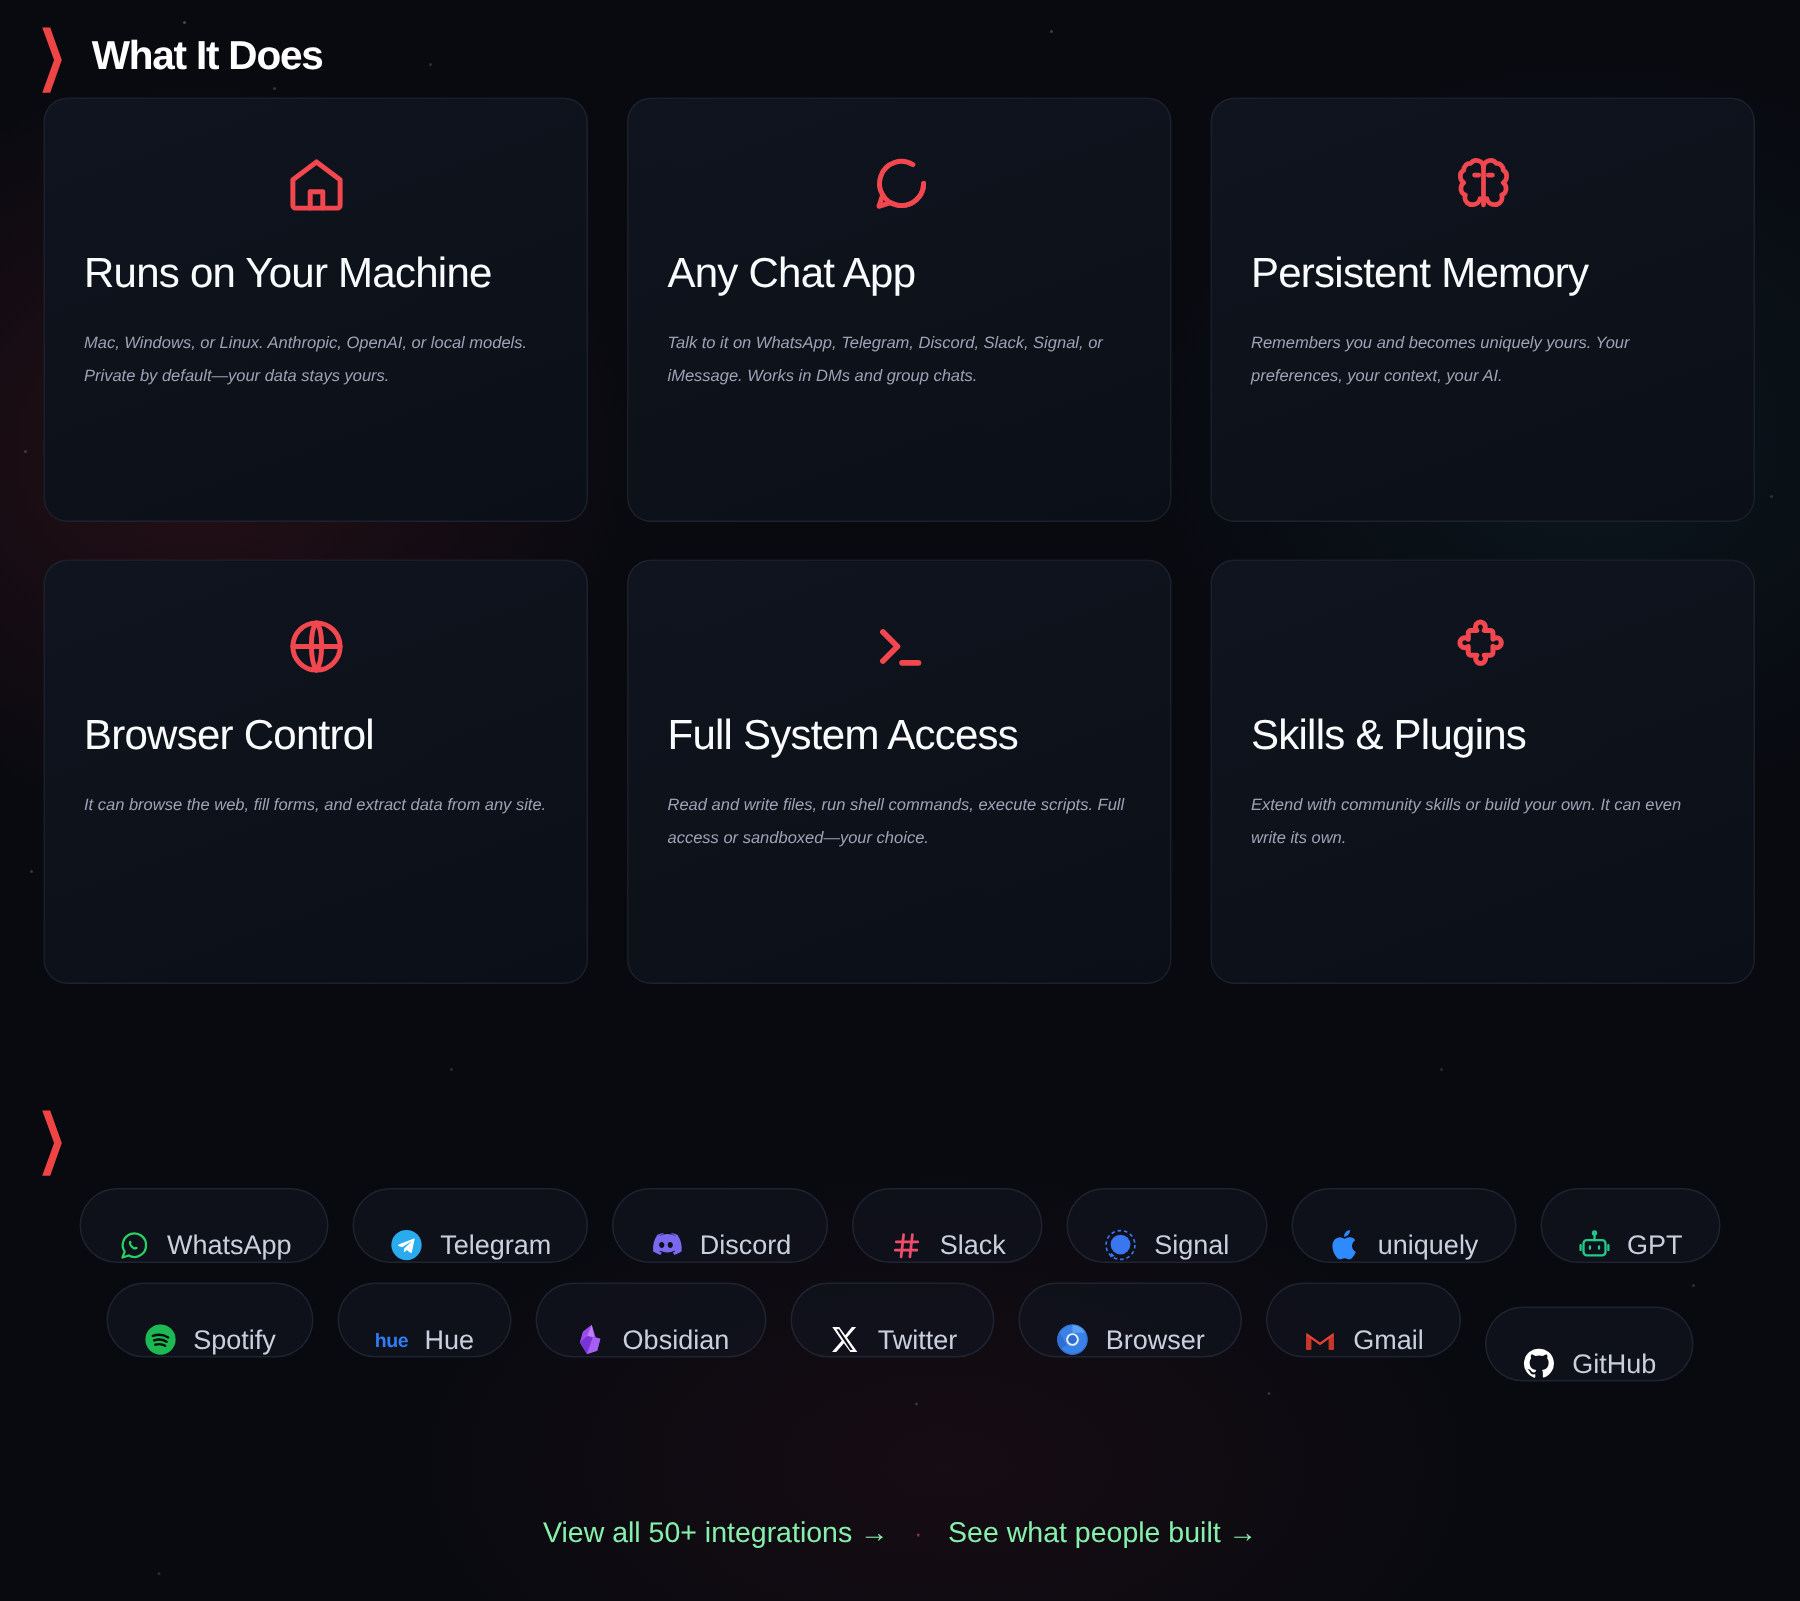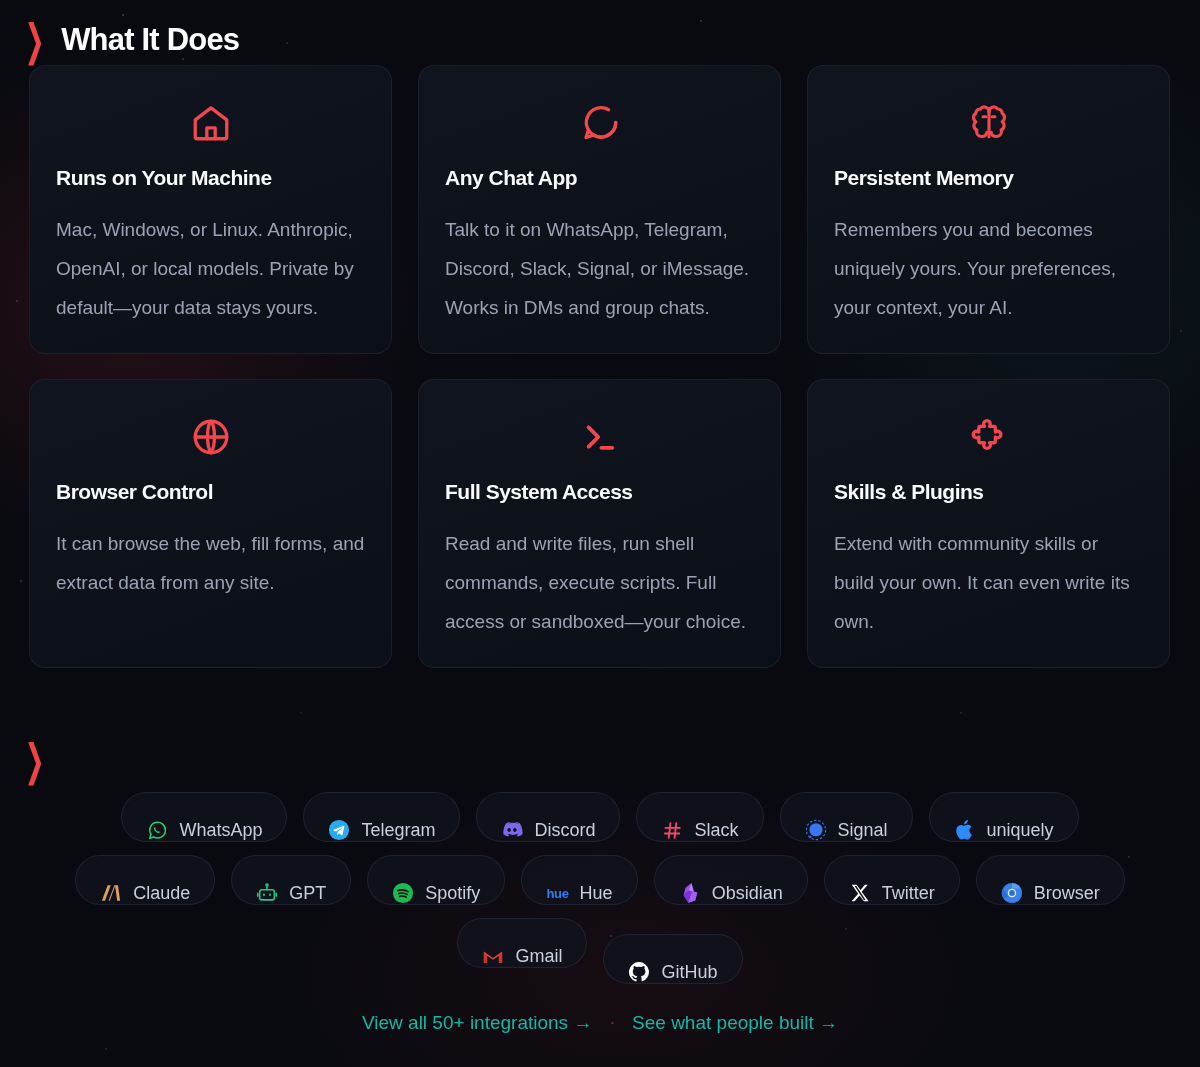--- a/index.html
+++ b/index.html
@@ -55,21 +55,21 @@
   }
   .chev {
     font-size: 30px;
     line-height: 1;
     color: #ef4444;
     font-weight: 300;
     transform: scaleY(1.45) scaleX(0.8);
     display: inline-block;
   }
   .section-title {
-    font-size: 31px;
+    font-size: 27px;
     font-weight: 800;
     letter-spacing: -0.8px;
     color: #ffffff;
   }
 
   
   #features-head { position: absolute; left: 22px; top: 22px; }
 
   .cards-grid {
     position: absolute;
@@ -92,32 +92,33 @@
   .card.r2 { min-height: 283px; }
 
   .card-icon {
     height: 54px;
     display: flex;
     align-items: center;
     justify-content: center;
     margin-bottom: 16px;
   }
   .card-title {
-    font-size: 21px;
-    font-weight: 700;
+    font-size: 28px;
+    font-weight: 400;
     letter-spacing: -0.5px;
     color: #fafbfd;
     margin-bottom: 20px;
   }
   .card-desc {
-    font-size: 19px;
-    line-height: 39px;
+    font-size: 11px;
+    line-height: 22px;
     color: #9aa3b5;
     font-weight: 400;
     max-width: 310px;
+    font-style: italic;
   }
 
   
   #integrations-head { position: absolute; left: 22px; top: 745px; }
 
   .chips {
     position: absolute;
     left: 0; right: 0;
     top: 792px;
     display: flex;
@@ -153,21 +154,21 @@
     position: absolute;
     left: 0; right: 0;
     top: 1012px;
     display: flex;
     align-items: center;
     justify-content: center;
     gap: 17px;
     font-size: 19px;
   }
   .bottom-links a {
-    color: #14b8a6;
+    color: #86efac;
     text-decoration: none;
     white-space: nowrap;
   }
   .dot-sep { color: #8f3238; font-size: 17px; }
 
   .hue-mark {
     font-size: 13px;
     font-weight: 700;
     color: #2f7df6;
     letter-spacing: -0.3px;
@@ -334,30 +335,20 @@
 
   <div class="chip">
     <span class="ico">
       <svg width="20" height="22" viewBox="0 0 24 26">
         <path d="M17.3 13.6c0-3 2.4-4.4 2.5-4.5-1.4-2-3.5-2.3-4.3-2.3-1.8-.2-3.5 1.1-4.4 1.1-.9 0-2.3-1.1-3.8-1-2 0-3.8 1.1-4.8 2.9-2 3.5-.5 8.8 1.5 11.7 1 1.4 2.1 3 3.6 2.9 1.4-.1 2-.9 3.7-.9s2.2.9 3.8.9c1.6 0 2.6-1.4 3.5-2.8 1.1-1.6 1.6-3.2 1.6-3.3-.1 0-3-1.2-3-4.7zM14.4 4.6c.8-1 1.3-2.3 1.2-3.6-1.2 0-2.7.8-3.5 1.8-.7.9-1.4 2.2-1.2 3.5 1.3.1 2.7-.7 3.5-1.7z" fill="#2f8bfd"></path>
       </svg>
     </span>
     <span>uniquely</span>
   </div>
 
-  <div class="chip">
-    <span class="ico">
-      <svg width="22" height="20" viewBox="0 0 24 22">
-        <path d="M2 19.5 8.3 2.4h3.4l-6.3 17.1z" fill="#d9a066"></path>
-        <path d="M9.4 19.5 15.7 2.4h1.2l-6.3 17.1z" fill="#d9a066"></path>
-        <path d="M16.4 2.4h3.3L22 19.5h-3.2z" fill="#d9a066"></path>
-      </svg>
-    </span>
-    <span>Claude</span>
-  </div>
 
   <div class="chip">
     <span class="ico">
       <svg width="22" height="22" viewBox="0 0 24 24" fill="none" stroke="#22c98a" stroke-width="1.7" stroke-linecap="round" stroke-linejoin="round">
         <rect x="4" y="8.5" width="16" height="11" rx="2.4"></rect>
         <path d="M12 4.2v4.3"></path>
         <circle cx="12" cy="3.2" r="1.1"></circle>
         <path d="M8.7 13v1.6M15.3 13v1.6"></path>
         <path d="M1.9 12.2v3.4M22.1 12.2v3.4"></path>
       </svg>

